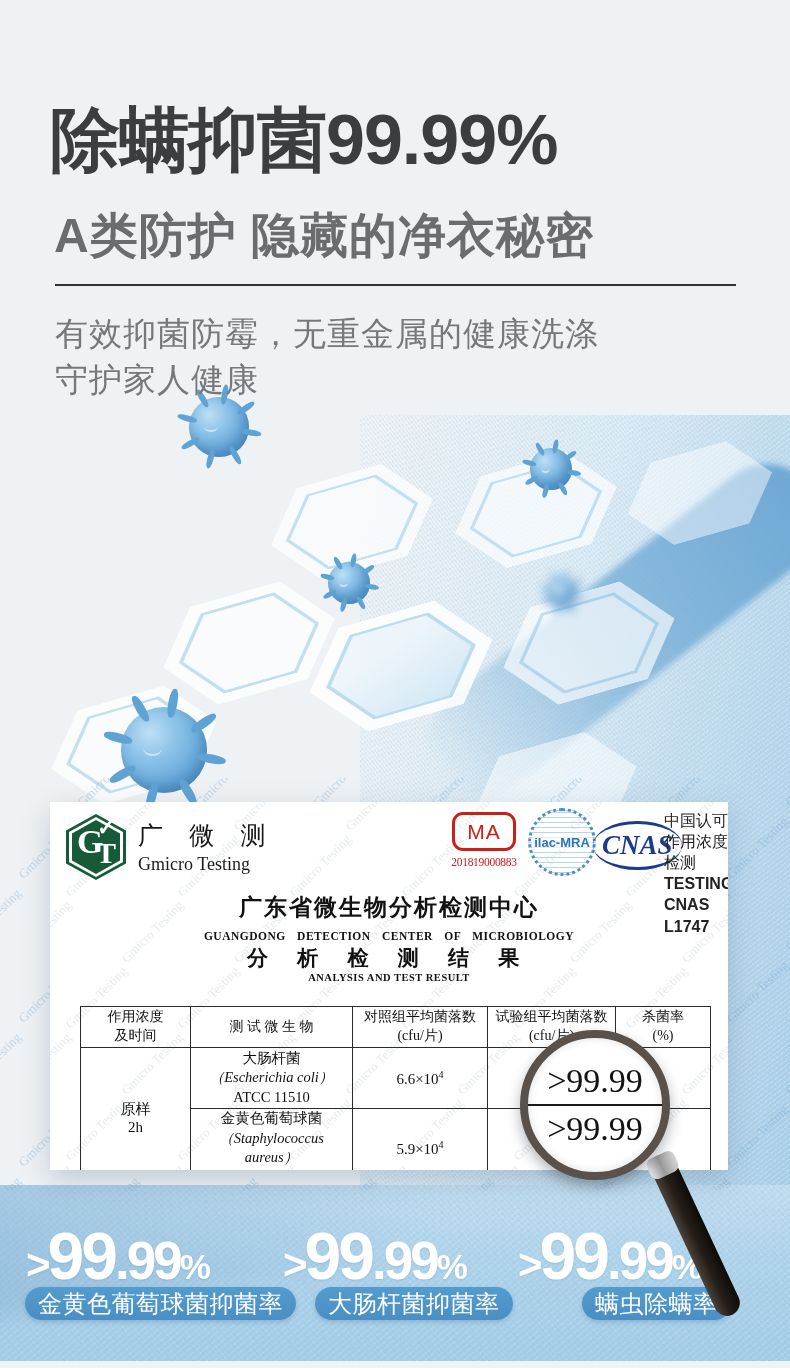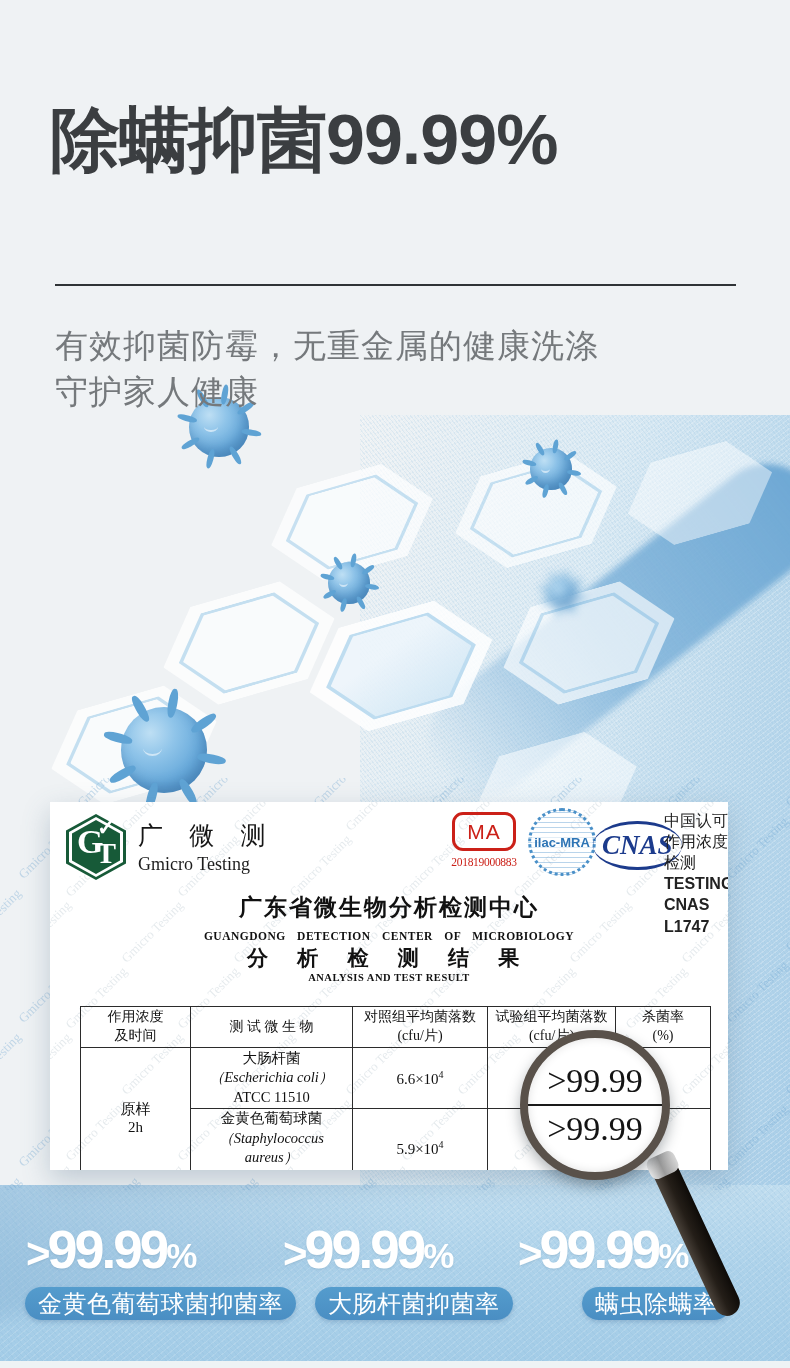--- a/index.html
+++ b/index.html
@@ -7,21 +7,21 @@
         background:#eff2f4;font-family:"Liberation Sans",sans-serif;}
 
   
   .hero{position:absolute;inset:0;z-index:2;pointer-events:none;}
   .eyebrow{position:absolute;left:55px;top:56px;font-size:28px;color:#54585b;letter-spacing:.5px;}
   .big-title{position:absolute;left:50px;top:94px;font-size:70px;font-weight:700;
              color:#3b3e41;letter-spacing:-1px;}
   .sub-title{position:absolute;left:54px;top:204px;font-size:48px;font-weight:700;
              color:#696d70;letter-spacing:1px;}
   .divider{position:absolute;left:55px;top:284px;width:681px;height:2px;background:#2f3336;}
-  .tagline{position:absolute;left:55px;font-size:33px;color:#75797c;letter-spacing:1px;margin-top:12px;}
+  .tagline{position:absolute;left:55px;font-size:33px;color:#75797c;letter-spacing:1px;}
   .tag1{top:312px}.tag2{top:358px}
 
   
   .deco{position:absolute;inset:0;z-index:1;}
   .fabric-wash{position:absolute;right:0;top:415px;width:430px;height:775px;
     background:
       repeating-linear-gradient(-38deg,rgba(255,255,255,.22) 0 1px,transparent 1px 4px),
       repeating-linear-gradient(52deg,rgba(150,195,225,.20) 0 1px,transparent 1px 3px),
       linear-gradient(105deg,rgba(239,242,244,0) 0%,rgba(214,232,243,.85) 42%,#bcd9ec 72%,#a9cee8 100%);}
   .fabric-stripe{position:absolute;right:-70px;top:575px;width:470px;height:110px;
@@ -118,21 +118,21 @@
     background:
       repeating-linear-gradient(-40deg,rgba(255,255,255,.14) 0 1px,transparent 1px 5px),
       repeating-linear-gradient(48deg,rgba(140,185,218,.18) 0 1px,transparent 1px 4px),
       linear-gradient(180deg,#c0ddef 0%,#add2ea 45%,#a3cce7 100%);}
   .stats::before{content:'';position:absolute;left:-120px;top:-40px;width:560px;height:150px;
       transform:rotate(-8deg);border-radius:80px;filter:blur(10px);
       background:linear-gradient(90deg,rgba(130,175,210,.55),rgba(130,175,210,0));}
   .stat-num{position:absolute;top:33px;display:flex;align-items:baseline;color:#fff;
             font-weight:800;letter-spacing:-3px;text-shadow:0 1px 2px rgba(90,130,160,.25);}
   .stat-num .gt{font-size:42px;}
-  .stat-num .int{font-size:54px;}
+  .stat-num .int{font-size:66px;}
   .stat-num .dec{font-size:53px;}
   .stat-num .pct{font-size:35px;letter-spacing:0;}
   .pill{position:absolute;top:102px;height:33px;line-height:33px;padding:0 13px;border-radius:17px;
         background:linear-gradient(180deg,#549ccd,#4a8ec3);color:#fff;font-size:24px;
         white-space:nowrap;letter-spacing:.5px;box-shadow:0 2px 4px rgba(70,110,150,.3);}
   .strip{position:absolute;left:0;right:0;bottom:0;height:7px;background:#eef3f5;}
 </style>
 </head>
 <body>
 
@@ -228,20 +228,21 @@
           <span class="spike" style="width: 8.64px; height: 28.8px; left: 43.68px; top: 33.6px; transform: rotate(195deg) translateY(-48px);"></span>
           <span class="spike" style="width: 8.64px; height: 28.8px; left: 43.68px; top: 33.6px; transform: rotate(240deg) translateY(-48px);"></span>
           <span class="spike" style="width: 8.64px; height: 28.8px; left: 43.68px; top: 33.6px; transform: rotate(285deg) translateY(-48px);"></span>
           <span class="spike" style="width: 8.64px; height: 28.8px; left: 43.68px; top: 33.6px; transform: rotate(330deg) translateY(-48px);"></span>
         </div>
       </div>
   </div>
 
   <header class="hero">
     <div class="big-title">除螨抑菌99.99%</div>
+    <div class="sub-title">A类防护 隐藏的净衣秘密</div>
     <div class="divider"></div>
     <div class="tagline tag1">有效抑菌防霉，无重金属的健康洗涤</div>
     <div class="tagline tag2">守护家人健康</div>
   </header>
 
   <section class="cert">
     <div class="wm wm-blue" id="wm-bg">
         <span class="wm-t" style="left: -50px; top: -10px;">Gmicro Testing</span>
         <span class="wm-t" style="left: 68px; top: -10px;">Gmicro Testing</span>
         <span class="wm-t" style="left: 186px; top: -10px;">Gmicro Testing</span>

